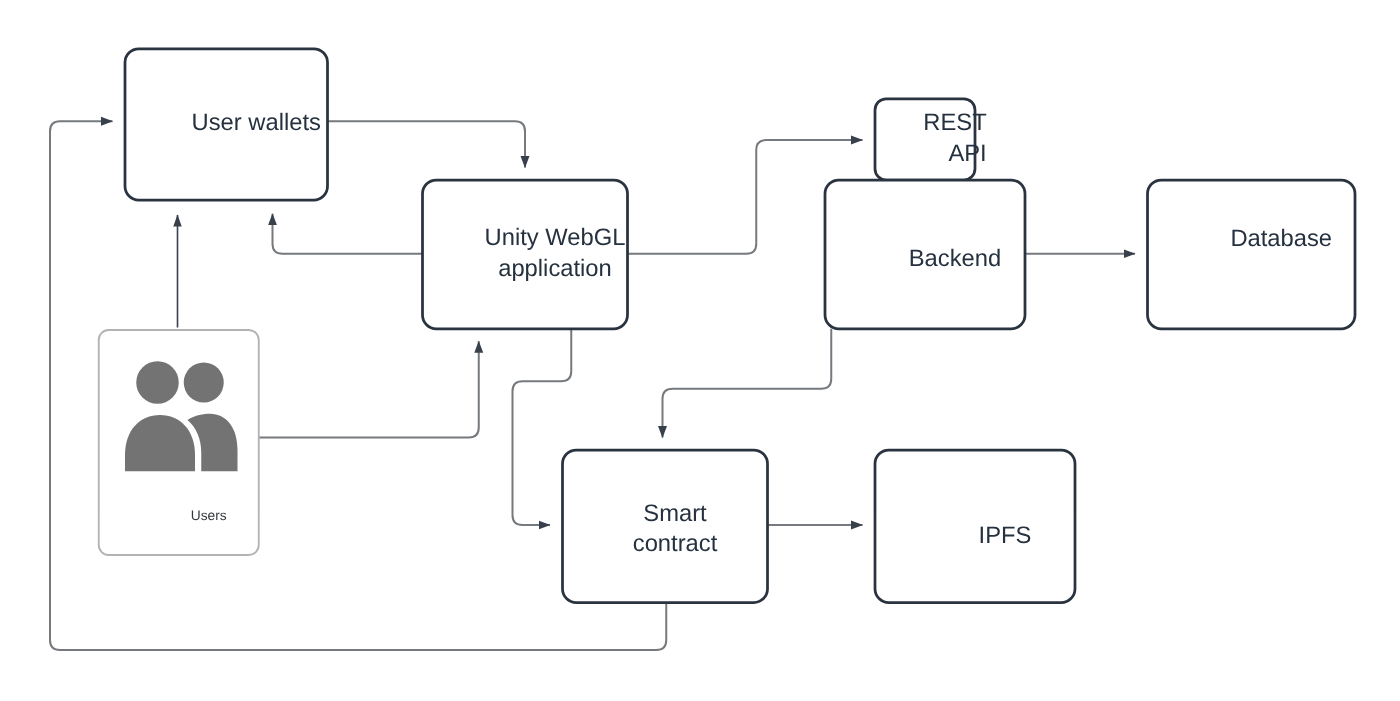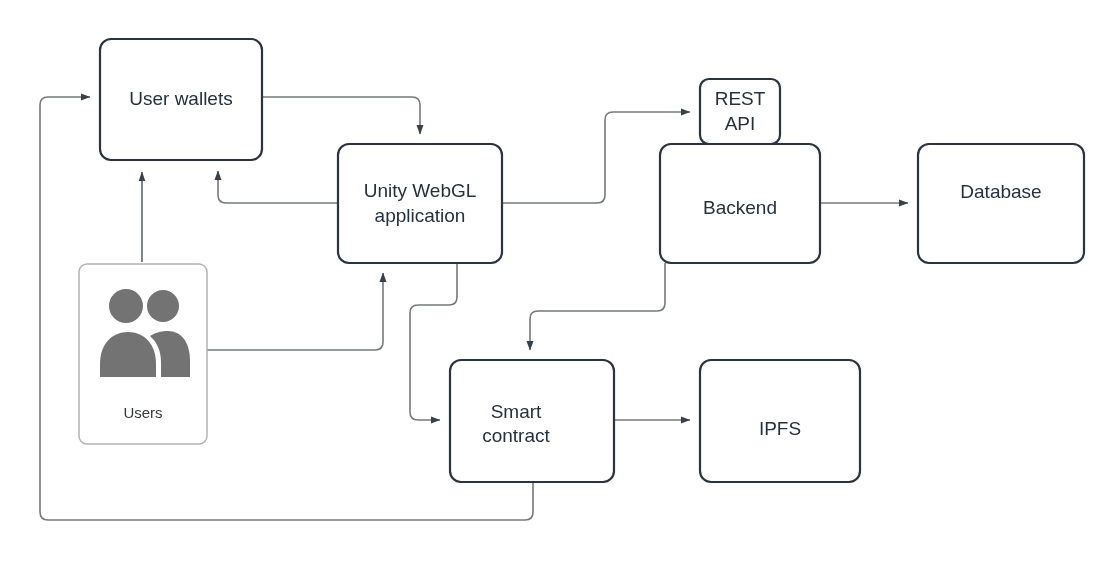--- a/index.html
+++ b/index.html
@@ -33,23 +33,24 @@
     display: flex;
     align-items: center;
     justify-content: center;
     text-align: center;
     color: #25313f;
     font-size: 19px;
     line-height: 1.28;
     font-family: "Liberation Sans", sans-serif;
     pointer-events: none;
     white-space: pre-line;
+    margin-left: 24px;
   }
   .node-label.small {
-    font-size: 15px;
+    font-size: 11px;
     color: #33383d;
   }
 </style>
 </head>
 <body>
 
 <div id="diagram-root">
 
   <svg class="canvas" viewBox="0 0 1120 561">
     <defs>
@@ -106,21 +107,21 @@
       <rect x="450" y="360" width="164" height="122" rx="11" ry="11"></rect>
       <rect x="700" y="360" width="160" height="122" rx="11" ry="11"></rect>
     </g>
   </svg>
 
   <div class="node-label" style="left:100px; top:39px; width:162px; height:121px;">User wallets</div>
 
   <div class="node-label" style="left:338px; top:144px; width:164px; height:119px;">Unity WebGL
 application</div>
 
-  <div class="node-label" style="left:700px; top:79px; width:80px; height:65px;">REST
+  <div class="node-label" style="left:700px; top:79px; width:80px; height:65px;text-align:right;">REST
 API</div>
 
   <div class="node-label" style="left:660px; top:144px; width:160px; height:129px;">Backend</div>
 
   <div class="node-label" style="left:918px; top:144px; width:166px; height:96px;">Database</div>
 
   <div class="node-label" style="left:450px; top:363px; width:132px; height:122px;">Smart
 contract</div>
 
   <div class="node-label" style="left:700px; top:360px; width:160px; height:138px;">IPFS</div>

